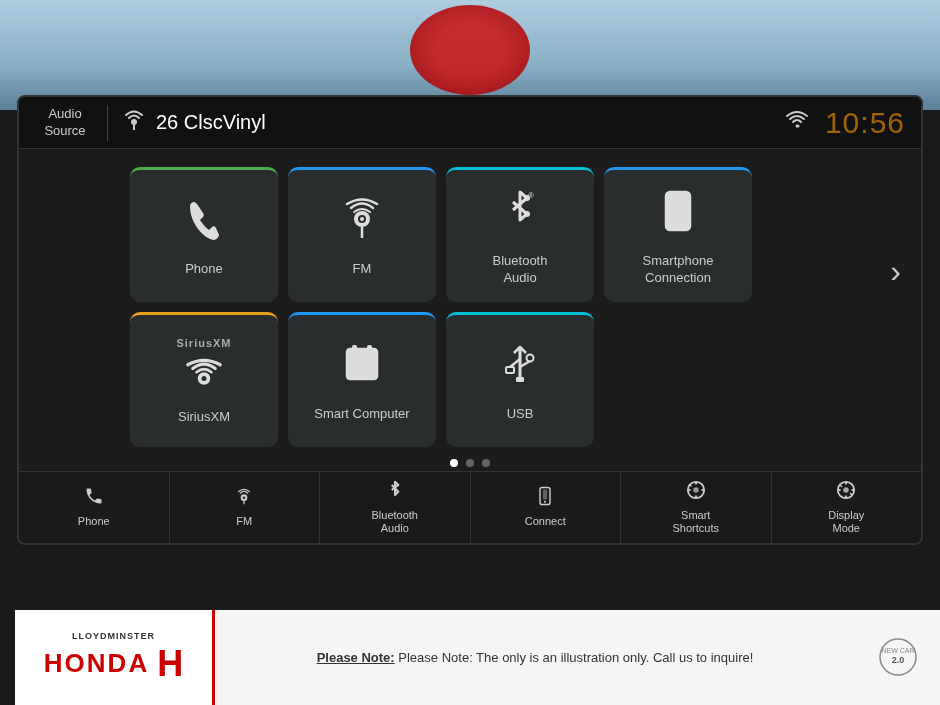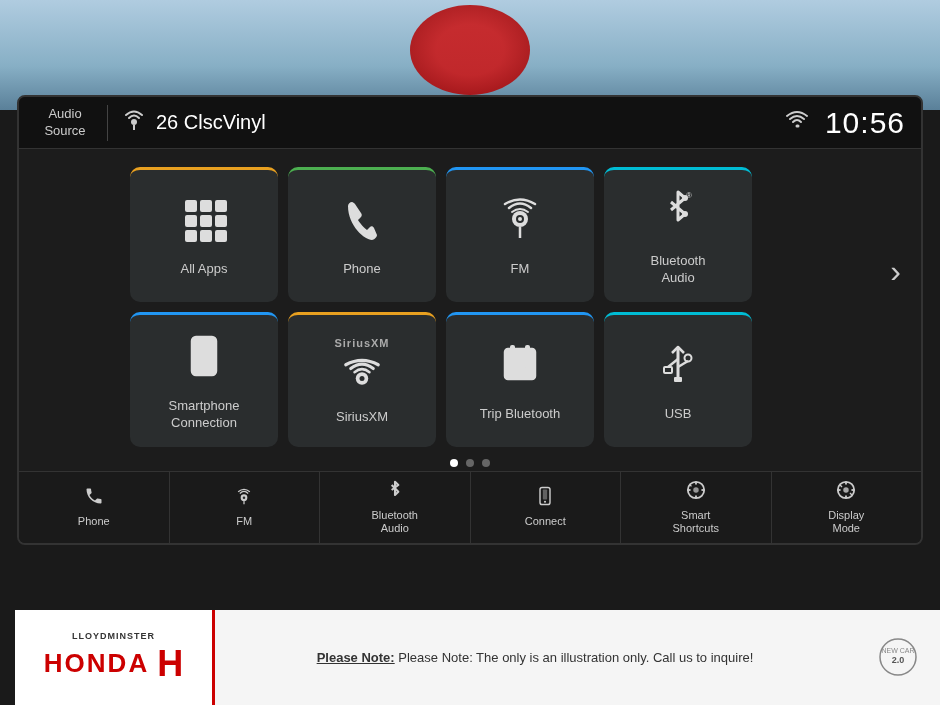--- a/index.html
+++ b/index.html
@@ -80,21 +80,21 @@
       font-size: 20px;
       font-weight: 500;
       flex: 1;
     }
     .wifi-icon {
       color: #ccc;
       font-size: 18px;
       margin-right: 16px;
     }
     .clock {
-      color: #ffffff;
+      color: #a16207;
       font-size: 30px;
       font-weight: 300;
       letter-spacing: 1px;
     }
 
     
     .main-area {
       display: flex;
       flex-direction: column;
       align-items: center;
@@ -314,36 +314,20 @@
         <path d="M2 6 Q12 -2 22 6" stroke="#ccc" stroke-width="2" fill="none" stroke-linecap="round"></path>
       </svg>
     </span>
     <div class="clock">10:56</div>
   </div>
 
   <div class="main-area">
     <div class="grid-wrapper">
       <div class="app-grid">
 
-        <div class="app-tile tile-orange">
-          <div class="tile-icon">
-            <svg viewBox="0 0 50 50" fill="#ddd">
-              <rect x="6" y="6" width="12" height="12" rx="2"></rect>
-              <rect x="21" y="6" width="12" height="12" rx="2"></rect>
-              <rect x="36" y="6" width="12" height="12" rx="2"></rect>
-              <rect x="6" y="21" width="12" height="12" rx="2"></rect>
-              <rect x="21" y="21" width="12" height="12" rx="2"></rect>
-              <rect x="36" y="21" width="12" height="12" rx="2"></rect>
-              <rect x="6" y="36" width="12" height="12" rx="2"></rect>
-              <rect x="21" y="36" width="12" height="12" rx="2"></rect>
-              <rect x="36" y="36" width="12" height="12" rx="2"></rect>
-            </svg>
-          </div>
-          <div class="tile-label">All Apps</div>
-        </div>
 
         <div class="app-tile tile-green">
           <div class="tile-icon">
             <svg viewBox="0 0 50 50" fill="#ddd">
               <path d="M15 8 C13 8 11 10 11 12 C11 32 28 46 35 46 C37 46 40 43 40 41 L37 34 C36 32 34 32 33 33 L30 36 C28 35 22 28 21 26 L24 23 C25 22 25 20 24 19 L18 10 C17 9 16 8 15 8 Z"></path>
             </svg>
           </div>
           <div class="tile-label">Phone</div>
         </div>
 
@@ -409,21 +393,21 @@
               <rect x="10" y="10" width="30" height="30" rx="3" stroke="#ddd" stroke-width="2.5"></rect>
               <rect x="15" y="6" width="5" height="9" rx="2" fill="#ddd"></rect>
               <rect x="30" y="6" width="5" height="9" rx="2" fill="#ddd"></rect>
               <line x1="10" y1="20" x2="40" y2="20" stroke="#ddd" stroke-width="2"></line>
 
               <path d="M17 25 L17 35 L27 35 L27 25 Z" stroke="#ddd" stroke-width="2" fill="none"></path>
               <path d="M30 28 L34 26 L34 33 L30 33" stroke="#ddd" stroke-width="2" fill="none"></path>
               <path d="M22 22 L22 25" stroke="#ddd" stroke-width="2"></path>
             </svg>
           </div>
-          <div class="tile-label">Trip Bluetooth</div>
+          <div class="tile-label">Smart Computer</div>
         </div>
 
         <div class="app-tile tile-cyan">
           <div class="tile-icon">
             <svg viewBox="0 0 50 50" fill="none">
 
               <line x1="25" y1="8" x2="25" y2="38" stroke="#ddd" stroke-width="3"></line>
               <path d="M19 14 L25 8 L31 14" stroke="#ddd" stroke-width="2.5" fill="none" stroke-linejoin="round"></path>
 
               <line x1="25" y1="20" x2="15" y2="28" stroke="#ddd" stroke-width="2.5"></line>

